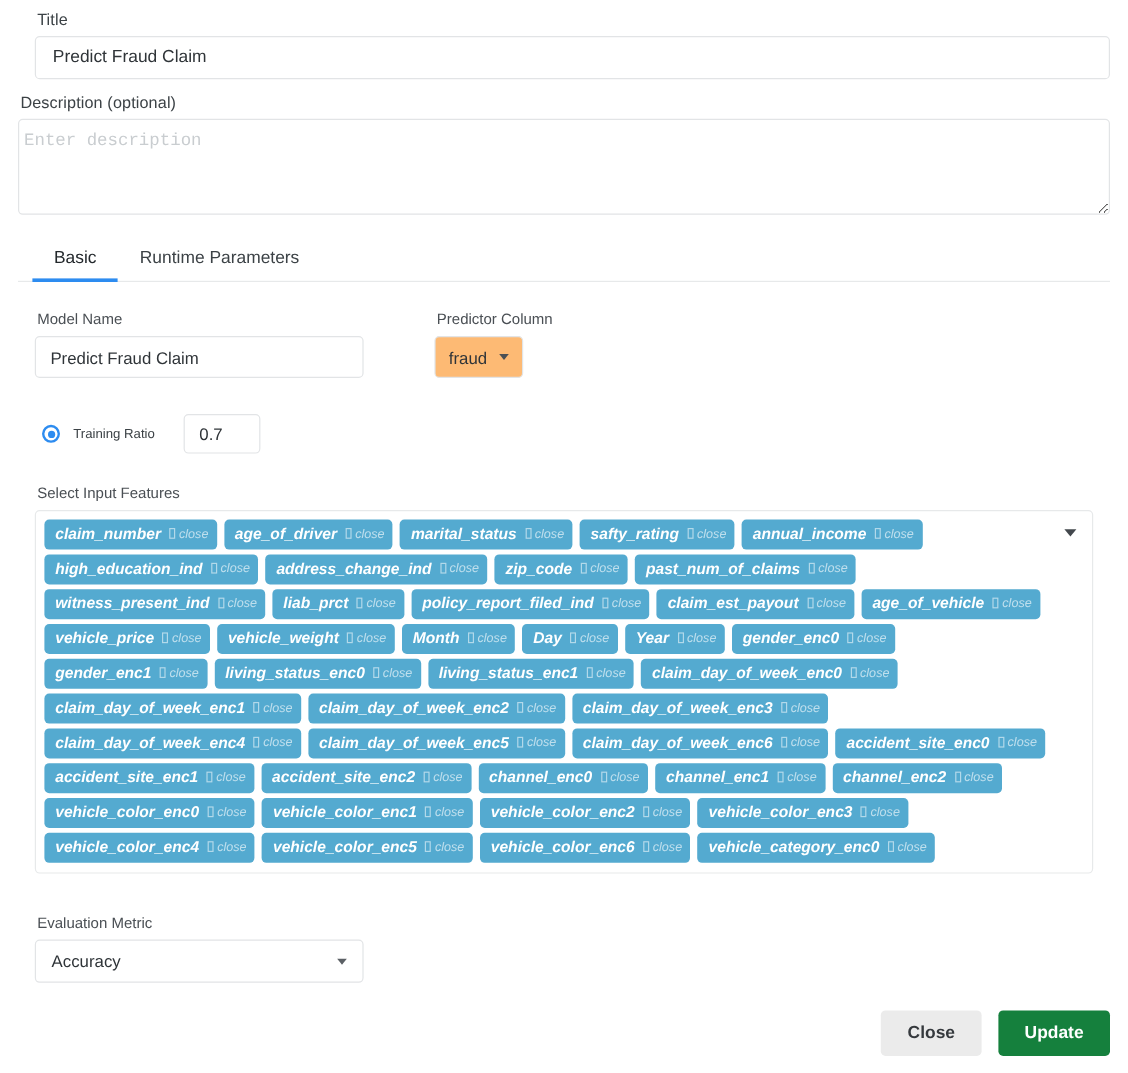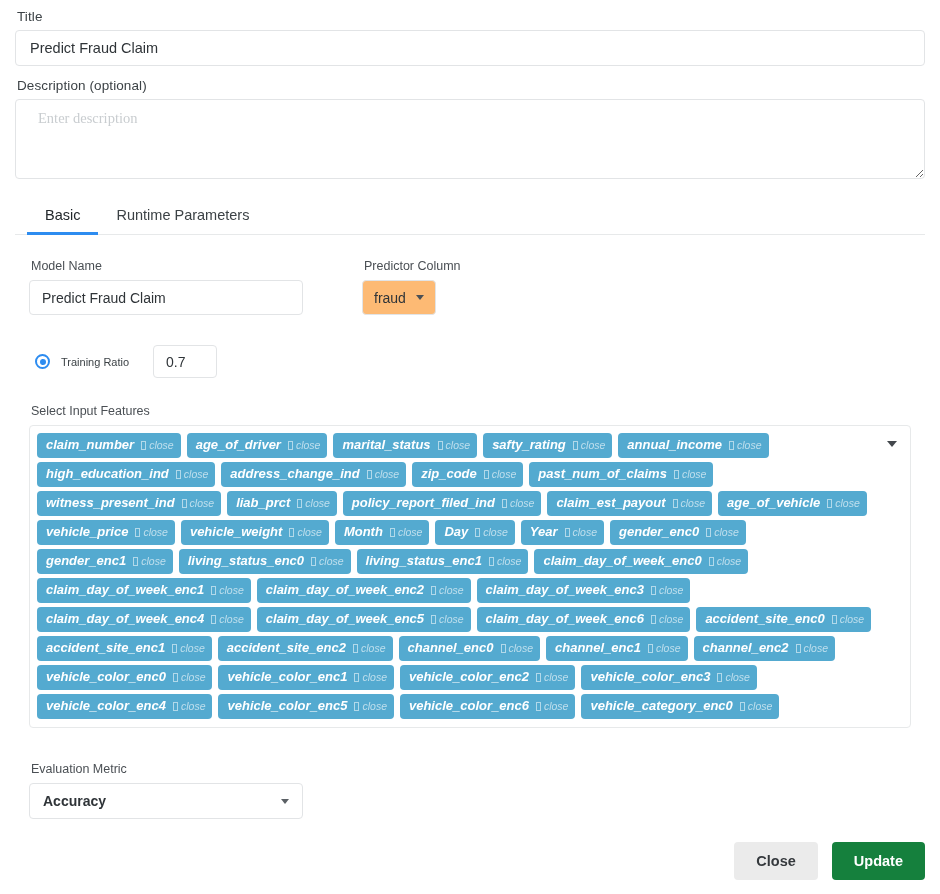--- a/index.html
+++ b/index.html
@@ -14,21 +14,21 @@
   .page { position: relative; width: 940px; height: 894px; padding: 0 15px; }
 
   .field-label {
     font-size: 13.5px;
     color: #3c4246;
     margin: 0 0 6px 2px;
     letter-spacing: .1px;
   }
 
   
-  .title-block { padding-top: 9px; }
+  .title-block { padding-top: 9px; margin-left: 14px; }
   .text-input {
     width: 100%;
     height: 36px;
     border: 1px solid #e2e4e6;
     border-radius: 4px;
     background: #fff;
     font-family: "Liberation Sans", sans-serif;
     font-size: 14.5px;
     color: #2f3438;
     padding: 0 14px;
@@ -37,24 +37,24 @@
   .text-input::placeholder { color: #c3c7ca; }
 
   
   .desc-block { margin-top: 12px; }
   .textarea {
     width: 100%;
     height: 80px;
     border: 1px solid #e2e4e6;
     border-radius: 4px;
     background: #fff;
-    font-family: Liberation Serif, serif;
+    font-family: Liberation Mono, monospace;
     font-size: 14.5px;
     color: #2f3438;
-    padding: 10px 22px;
+    padding: 10px 4px;
     outline: none;
     resize: vertical;
     display: block;
   }
   .textarea::placeholder { color: #c9cdd0; }
 
   
   .tabs {
     margin-top: 22px;
     border-bottom: 1px solid #e7e9ea;
@@ -189,21 +189,20 @@
   
   .eval-block { margin-top: 22px; padding-left: 14px; }
   .eval-select {
     width: 274px; height: 36px;
     border: 1px solid #e2e4e6; border-radius: 4px;
     background: #fff;
     display: flex; align-items: center; justify-content: space-between;
     padding: 0 13px;
     font-size: 14px; color: #2f3438;
     cursor: pointer;
-    font-weight: bold;
   }
   .eval-select .caret { border-top-color: #5b6065; }
 
   
   .footer {
     position: absolute;
     right: 15px; bottom: 14px;
     display: flex; gap: 14px;
   }
   .btn {

